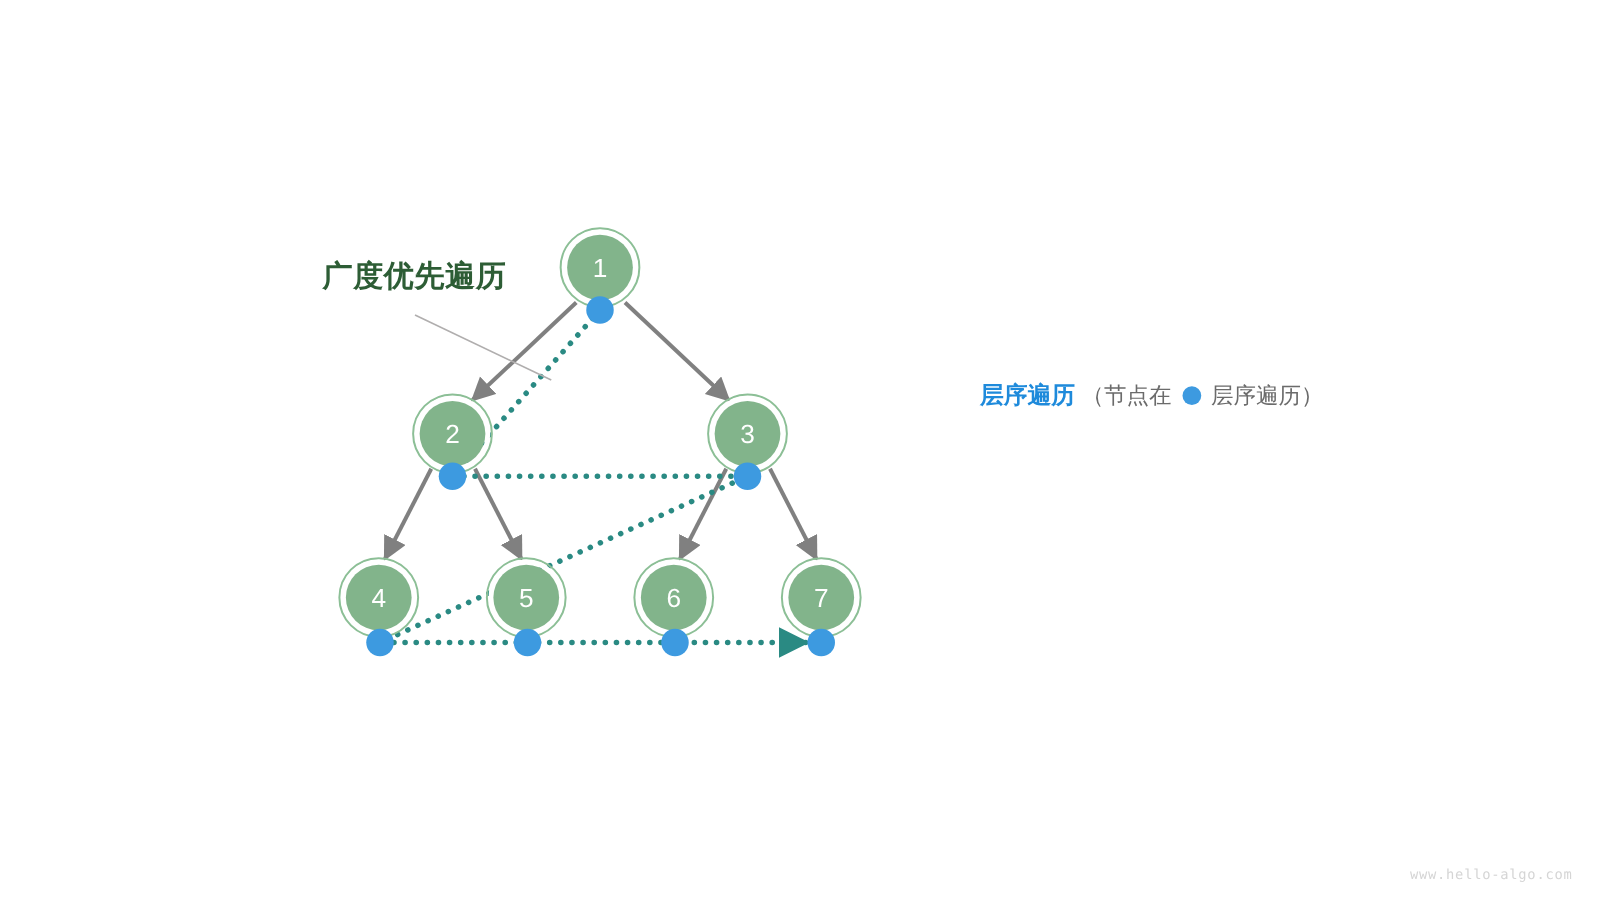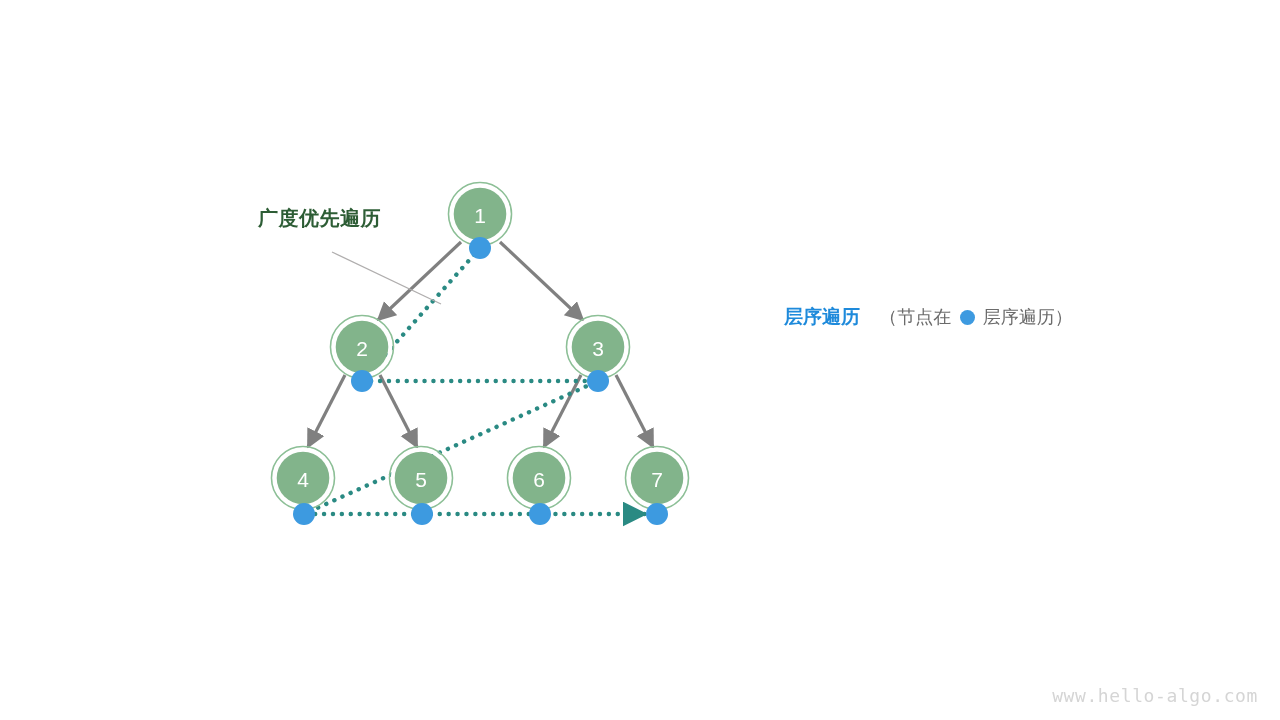--- a/index.html
+++ b/index.html
@@ -30,21 +30,21 @@
     font-family: "Liberation Sans", sans-serif;
     font-size: 21px;
     fill: #ffffff;
     text-anchor: middle;
     dominant-baseline: central;
   }
   .bfs-label {
     position: absolute;
     font-family: "Liberation Sans", sans-serif;
     font-weight: bold;
-    font-size: 20px;
+    font-size: 24px;
     color: #2d5d35;
     white-space: nowrap;
     letter-spacing: 0.5px;
   }
   .legend {
     position: absolute;
     white-space: nowrap;
     font-size: 19px;
     line-height: 1;
   }
@@ -75,21 +75,21 @@
     font-size: 21px;
     color: #333333;
     white-space: pre;
     letter-spacing: 1px;
   }
   .watermark {
     position: absolute;
     right: 22px;
     bottom: 14px;
     font-family: "DejaVu Sans Mono", "Liberation Mono", monospace;
-    font-size: 18px;
+    font-size: 11px;
     color: #d5d5d5;
     letter-spacing: 0.6px;
     white-space: nowrap;
   }
 </style>
 </head>
 <body>
 
 <div id="stage">
 
@@ -171,21 +171,21 @@
       <circle cx="422" cy="514" r="11" fill="#3d9ae0"></circle>
       <circle cx="540" cy="514" r="11" fill="#3d9ae0"></circle>
       <circle cx="657" cy="514" r="11" fill="#3d9ae0"></circle>
     </g>
   </svg>
 
   <div class="bfs-label" style="left:258px; top:205px;">广度优先遍历</div>
 
   <div class="legend" style="left:784px; top:307px;">
     <span class="legend-title">层序遍历</span>
-    <span class="legend-note" style="margin-left:14px;">（节点在</span>
+    <span class="legend-note" style="">（节点在</span>
     <span class="legend-dot"></span>
     <span class="legend-note">层序遍历）</span>
   </div>
 
 
   <div class="watermark">www.hello-algo.com</div>
 
 </div>
 
 </body></html>

